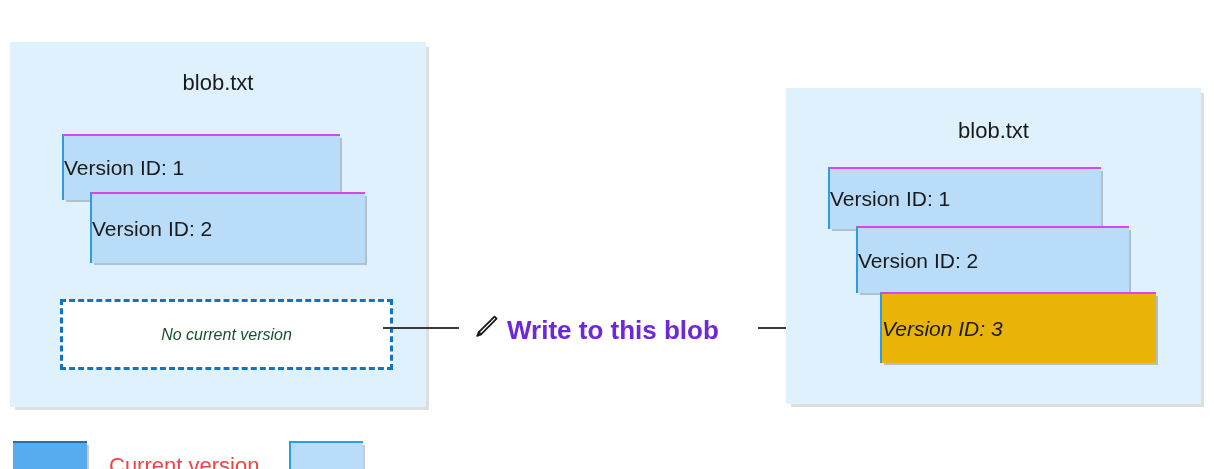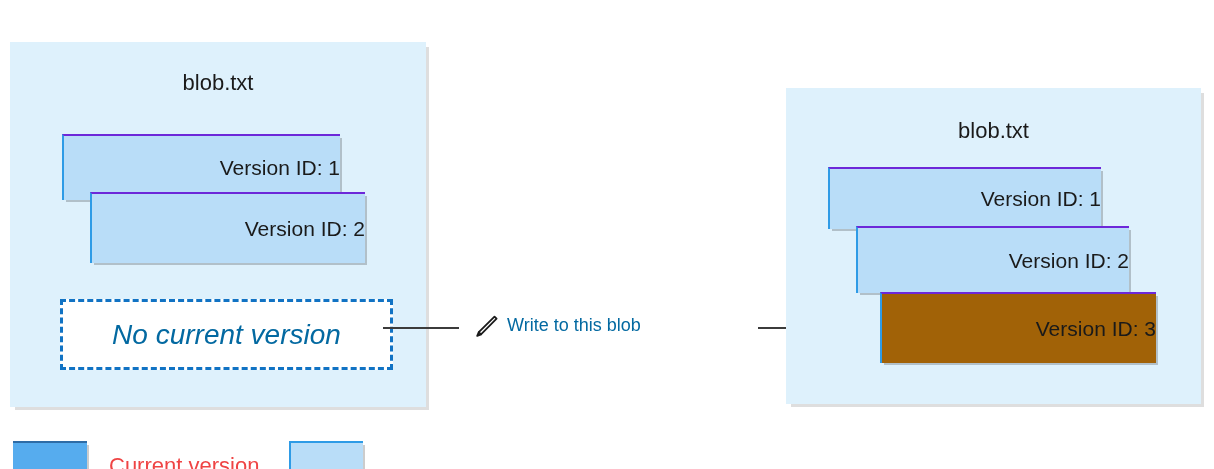--- a/index.html
+++ b/index.html
@@ -46,30 +46,30 @@
   }
   #panel-before .panel-title { top: 28px; }
   #panel-after  .panel-title { top: 30px; }
 
   
   .version-card {
     position: absolute;
     box-sizing: border-box;
     display: flex;
     align-items: center;
-    justify-content: flex-end;
+    justify-content: flex-start;
     font-size: 21px;
     line-height: 24px;
     color: #1a1a1a;
-    border-top: 2px solid #6d28d9;
+    border-top: 2px solid #d946ef;
     border-left: 2px solid #2E9BE6;
     box-shadow: 3px 3px 0 -1px rgba(0,0,0,0.20);
   }
   .version-card.previous { background: #B9DDF8; }
-  .version-card.current  { background: #a16207; }
+  .version-card.current  { background: #eab308; font-style: italic; }
 
   
   #card-b1 { left: 52px; top: 92px;  width: 278px; height: 66px; }
   #card-b2 { left: 80px; top: 150px; width: 275px; height: 71px; }
 
   
   #card-a1 { left: 828px; top: 131px; width: 273px; height: 62px; }
   #card-a2 { left: 856px; top: 190px; width: 273px; height: 67px; }
   #card-a3 { left: 880px; top: 256px; width: 276px; height: 71px; }
 
@@ -81,23 +81,23 @@
     width: 333px;
     height: 71px;
     box-sizing: border-box;
     background: #ffffff;
     border: 3px dashed #1173C4;
     display: flex;
     align-items: center;
     justify-content: center;
   }
   #no-current-version-box .label {
-    font-size: 28px;
+    font-size: 16px;
     font-style: italic;
-    color: #0369a1;
+    color: #14532d;
   }
 
   
   #write-action {
     position: absolute;
     left: 383px;
     top: 272px;
     width: 500px;
     height: 42px;
   }
@@ -125,23 +125,23 @@
     position: absolute;
     left: 86px;
     top: 4px;
     width: 32px;
     height: 32px;
   }
   #write-label {
     position: absolute;
     left: 124px;
     top: 7px;
-    font-size: 18px;
-    font-weight: normal;
-    color: #0369a1;
+    font-size: 26px;
+    font-weight: bold;
+    color: #6d28d9;
     white-space: nowrap;
   }
 
   
   #legend {
     position: absolute;
     left: 13px;
     top: 402px;
     height: 56px;
     display: flex;

